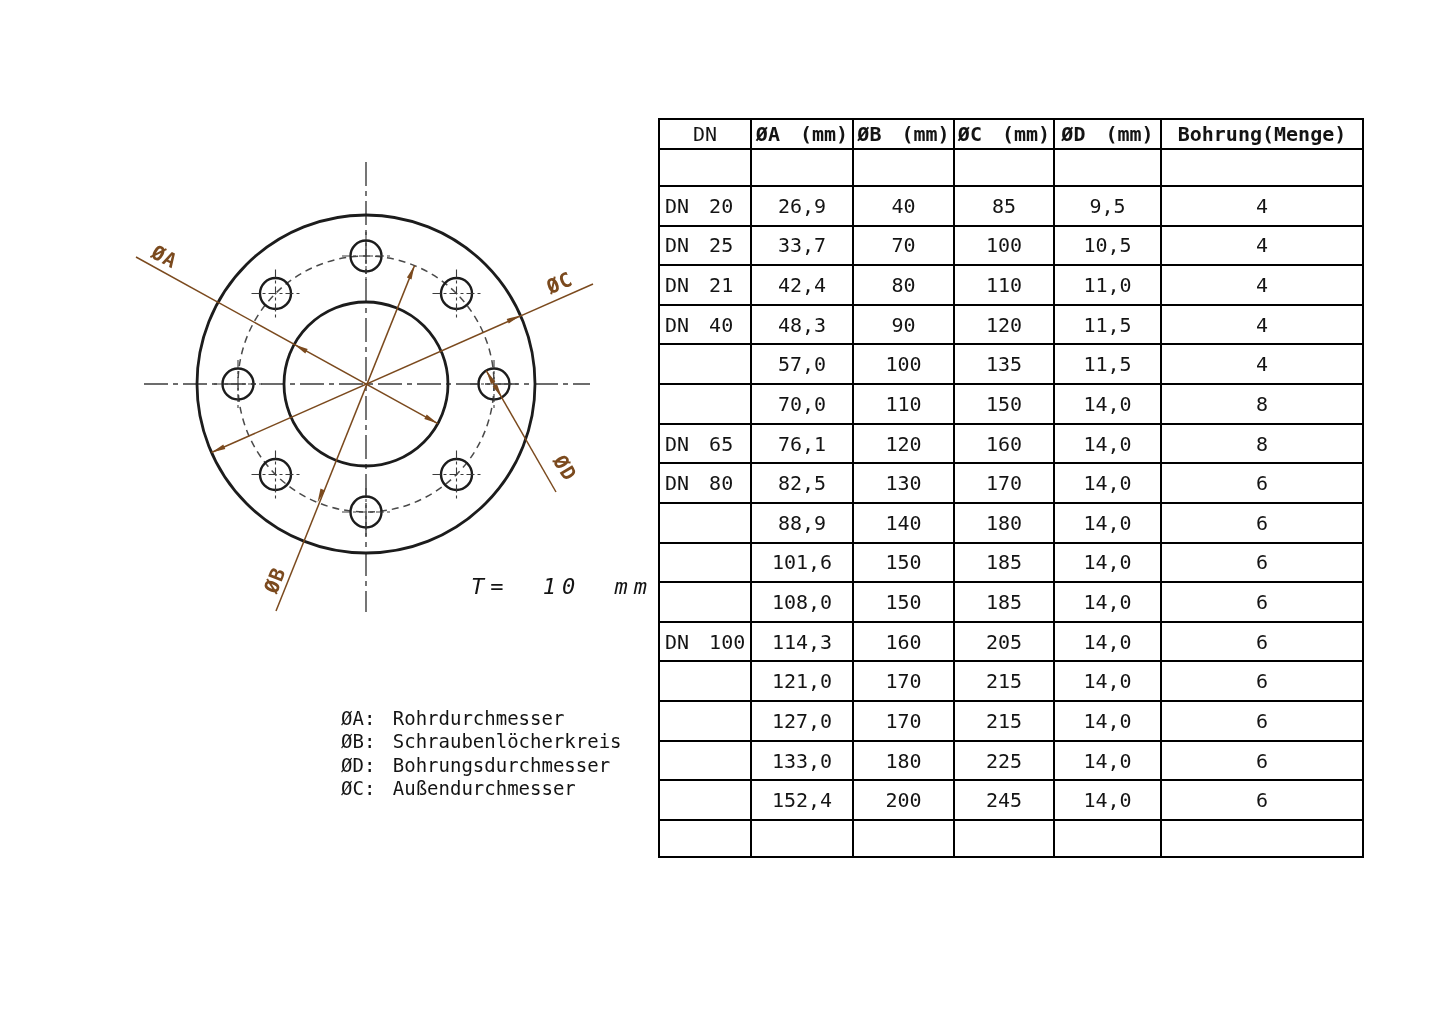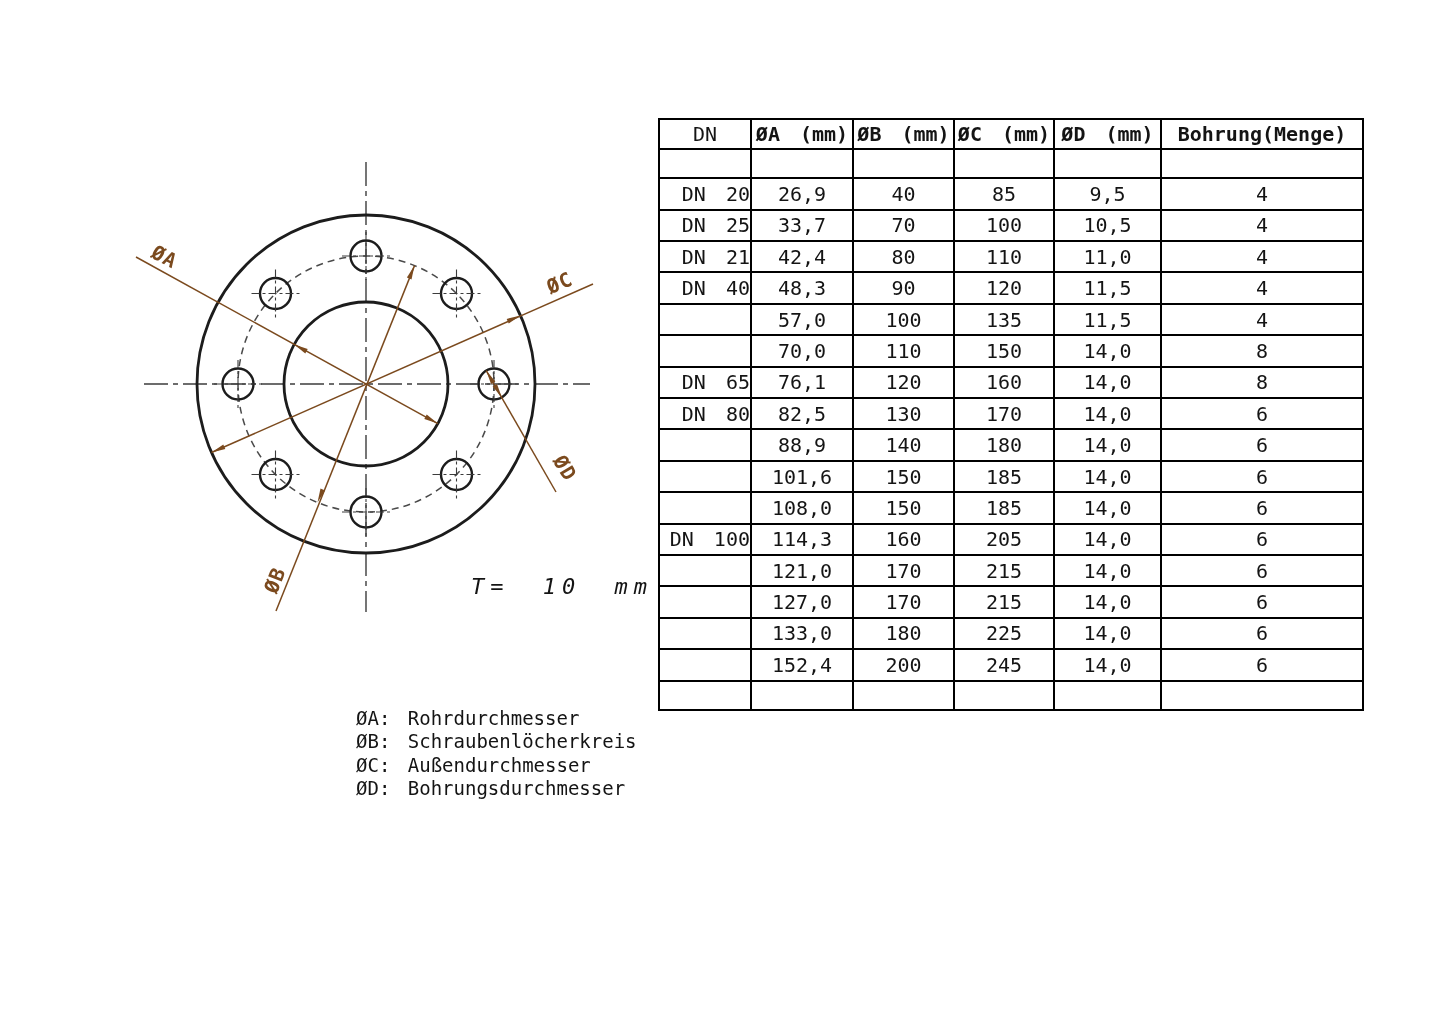--- a/index.html
+++ b/index.html
@@ -27,37 +27,37 @@
     letter-spacing:1px;
   }
 
   
   .t-note {
     left:471px; top:574px; font-size:22px; letter-spacing:6px; word-spacing:14px;
     white-space:pre; color:var(--ink);font-style:italic;
   }
 
   
-  .legend { left:341px; top:707px; font-size:19px; line-height:23.4px; word-spacing:6px;margin-left:15px; }
+  .legend { left:341px; top:707px; font-size:19px; line-height:23.4px; word-spacing:6px; }
   .legend-line { white-space:pre; }
 
   
   .table-wrap { left:658px; top:118px; }
   table.dim-table {
     border-collapse:collapse; table-layout:fixed;
-    width:704px; height:593px;
+    width:704px; height:740px;
     font:20px "DejaVu Sans Mono","Liberation Mono",monospace; color:var(--ink);
   }
   .dim-table th, .dim-table td {
     border:2px solid #000; padding:0; text-align:center;
     white-space:pre; overflow:hidden; height:28px; line-height:28px;
   }
   .dim-table th { font-weight:bold; word-spacing:8px; }
   .dim-table th:first-child { font-weight:normal; }
-  .dim-table tbody td:first-child { text-align:right; padding-left:5px; word-spacing:8px; }
+  .dim-table tbody td:first-child { text-align:left; padding-left:5px; word-spacing:8px; }
 </style>
 </head>
 <body>
 
 <svg class="drawing" viewBox="0 0 1445 1022">
 
   <line class="cl" x1="144" y1="384" x2="590" y2="384" stroke-dasharray="24 5 5 5"></line>
   <line class="cl" x1="366" y1="162" x2="366" y2="612" stroke-dasharray="24 5 5 5"></line>
 
   <circle class="bolt-circle" cx="366" cy="384" r="128" stroke-dasharray="7 5"></circle>
@@ -135,22 +135,22 @@
     <polygon class="dimhead" points="501.8,397.4 497.0,384.1 492.6,386.6"></polygon>
     <text class="dimlabel" transform="translate(548,463) rotate(59)" x="0" y="-5">ØD</text>
   </g>
 </svg>
 
 <div class="abs t-note">T= 10 mm</div>
 
 <div class="abs legend" id="legend">
     <div class="legend-line">ØA: Rohrdurchmesser</div>
     <div class="legend-line">ØB: Schraubenlöcherkreis</div>
+    <div class="legend-line">ØD: Bohrungsdurchmesser</div>
     <div class="legend-line">ØC: Außendurchmesser</div>
-    <div class="legend-line">ØD: Bohrungsdurchmesser</div>
   </div>
 
 <div class="abs table-wrap" id="table-wrap">
     <table class="dim-table">
       <colgroup>
         <col style="width: 92px;">
         <col style="width: 102px;">
         <col style="width: 101px;">
         <col style="width: 100px;">
         <col style="width: 107px;">

